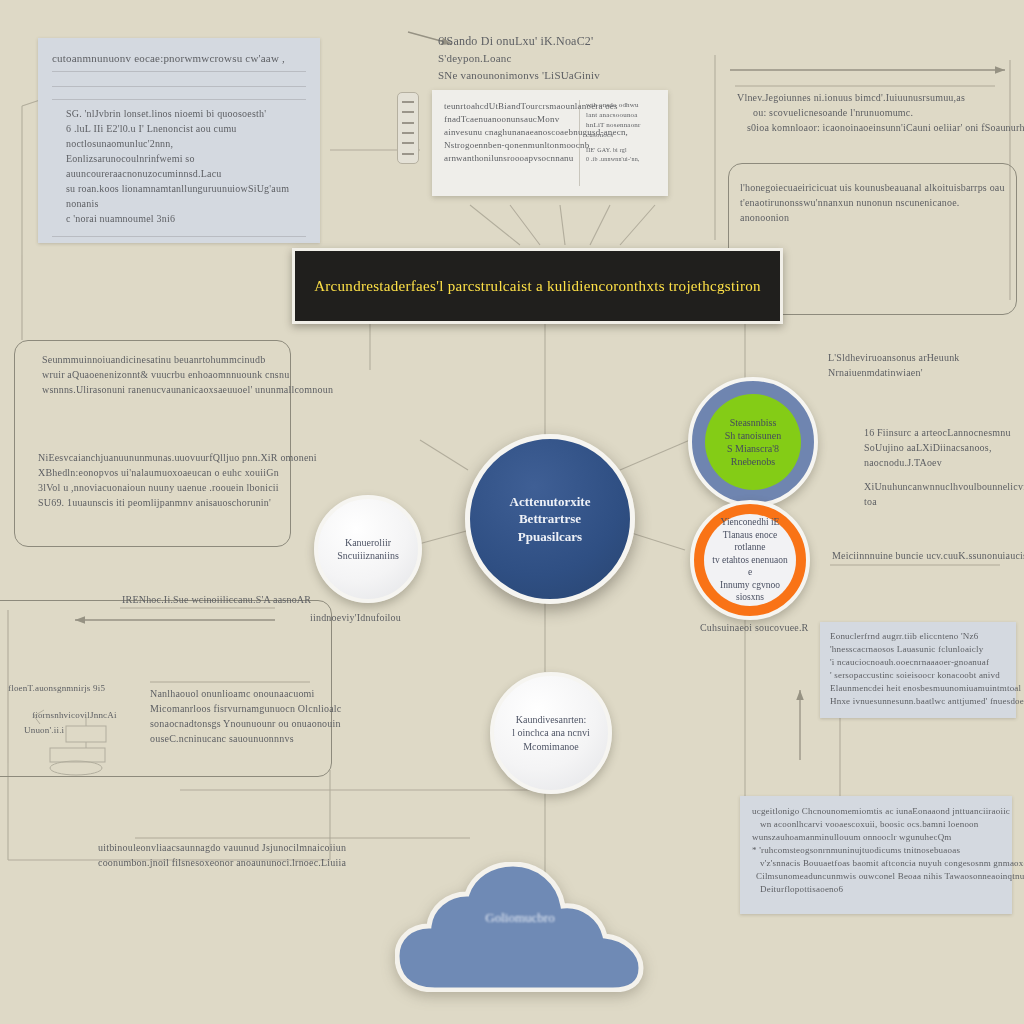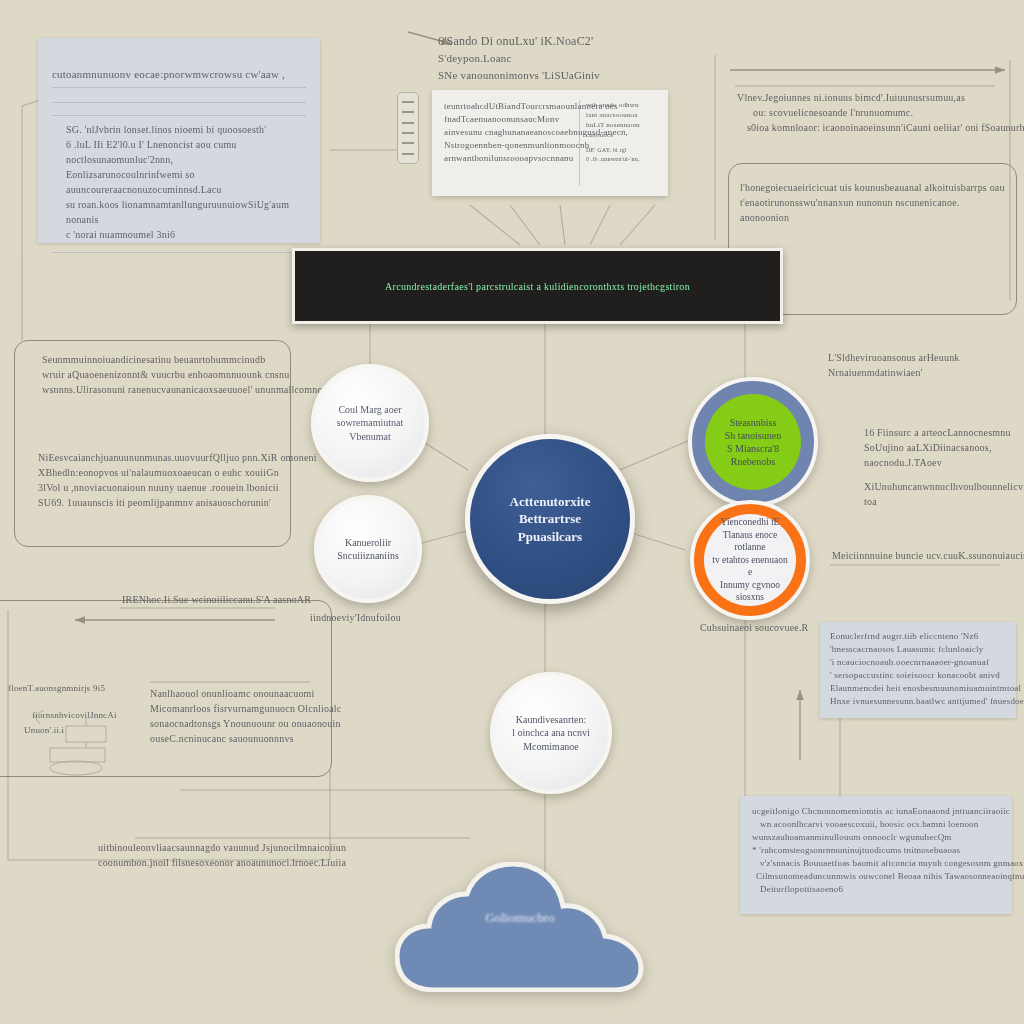--- a/index.html
+++ b/index.html
@@ -56,21 +56,21 @@
   
   .banner{
     position:absolute;
     left:292px;top:248px;width:485px;height:70px;
     background:#201f1d;
     border:3px solid #f1efe8;
     box-shadow:0 3px 8px rgba(60,55,45,.4);
     display:flex;align-items:center;justify-content:center;
   }
   .banner-text{
-    color:#86efac;font-size:10px;letter-spacing:.3px;
+    color:#fde047;font-size:15px;letter-spacing:.3px;
     filter:blur(.7px);font-family:"Liberation Serif",serif;
     white-space:nowrap;
   }
 
   
   .circ{
     position:absolute;border-radius:50%;
     display:flex;align-items:center;justify-content:center;
     text-align:center;
     box-shadow:0 4px 10px rgba(80,75,60,.33);
@@ -191,21 +191,21 @@
     <g stroke="#9b9customs"></g>
     <g stroke="#a6a191" stroke-width="1" opacity=".85">
       <line x1="830" y1="565" x2="1000" y2="565"></line>
       <line x1="120" y1="608" x2="275" y2="608"></line>
       <line x1="150" y1="682" x2="310" y2="682"></line>
       <line x1="135" y1="838" x2="470" y2="838"></line>
       <line x1="735" y1="86" x2="995" y2="86"></line>
     </g>
   </svg>
 
-  <div class="panel" style="left:38px;top:38px;width:282px;height:205px;padding:28px 14px;box-sizing:border-box;">
+  <div class="panel" style="left:38px;top:38px;width:282px;height:205px;padding:12px 14px;box-sizing:border-box;">
     <div class="txt t11 wrap">cutoanmnunuonv eocae:pnorwmwcrowsu cw'aaw ,</div>
     <div class="rule" style="margin-top:4px;"></div>
     <div class="rule" style="margin-top:14px;"></div>
     <div class="rule" style="margin-top:12px;"></div>
     <div style="padding-left:14px;">
       <div class="txt t10 wrap">SG. 'nlJvbrin lonset.linos nioemi bi quoosoesth'</div>
       <div class="txt t10 wrap">6 .luL IIi E2'l0.u I' Lnenoncist aou cumu noctlosunaomunluc'2nnn,</div>
       <div class="txt t10 wrap">Eonlizsarunocoulnrinfwemi so auuncoureraacnonuzocuminnsd.Lacu</div>
       <div class="txt t10 wrap">su roan.koos lionamnamtanllunguruunuiowSiUg'aum nonanis</div>
       <div class="txt t10 wrap">c 'norai nuamnoumel 3ni6</div>
@@ -336,27 +336,20 @@
     <div class="txt t10">ouseC.ncninucanc  sauounuonnnvs</div>
   </div>
 
   <div style="position:absolute;left:98px;top:840px;width:400px;">
     <div class="txt t10">uitbinouleonvliaacsaunnagdo vauunud Jsjunocilmnaicoiiun</div>
     <div class="txt t10">coonumbon.jnoil  filsnesoxeonor  anoaununoci.lrnoec.Liuiia</div>
   </div>
 
   <div class="txt t10" style="position:absolute;left:310px;top:610px;">iindnoeviy'Idnufoilou</div>
 
-  <div class="circ circ-white" style="left:311px;top:364px;width:110px;height:110px;">
-    <div class="lbl t11" style="color:#5a6070;font-size:10px;">
-      <span>Coul Marg aoer</span><br>
-      <span>sowremamiutnat</span><br>
-      <span>Vbenumat</span>
-    </div>
-  </div>
 
   <div class="circ circ-white" style="left:314px;top:495px;width:100px;height:100px;">
     <div class="lbl t11" style="color:#4f5566;font-size:10px;">
       <span>Kanueroliir</span><br>
       <span>Sncuiiiznaniins</span>
     </div>
   </div>
 
   <div class="circ circ-ring" style="left:688px;top:377px;width:122px;height:122px;">
     <div class="inner">

